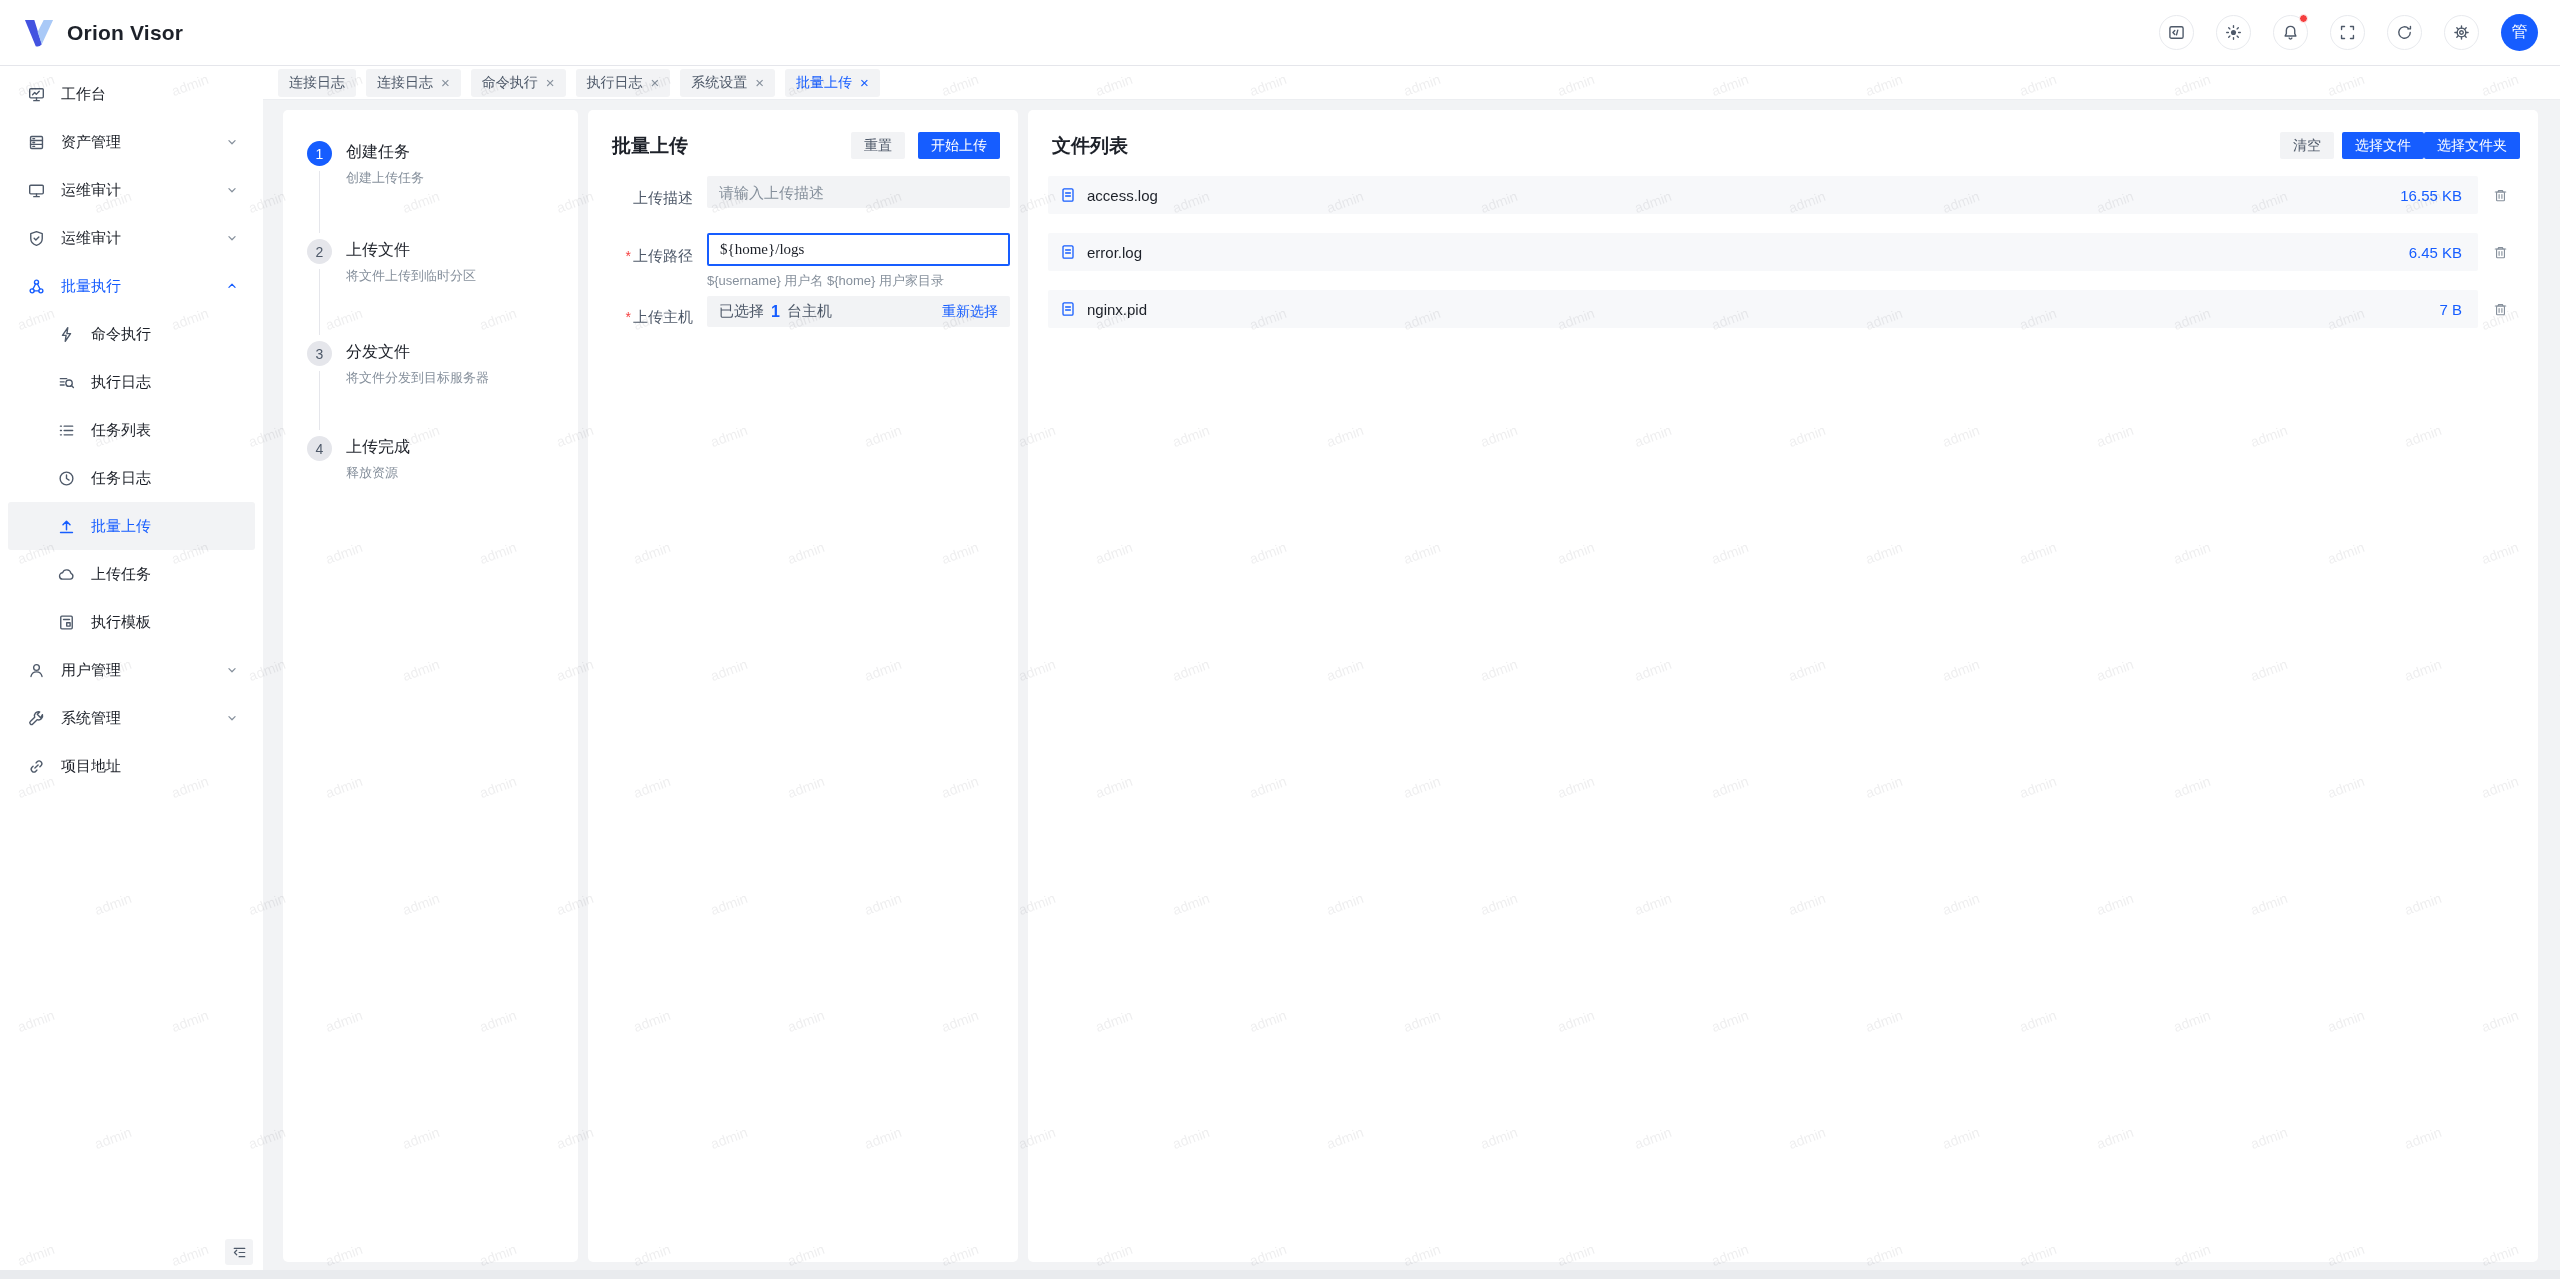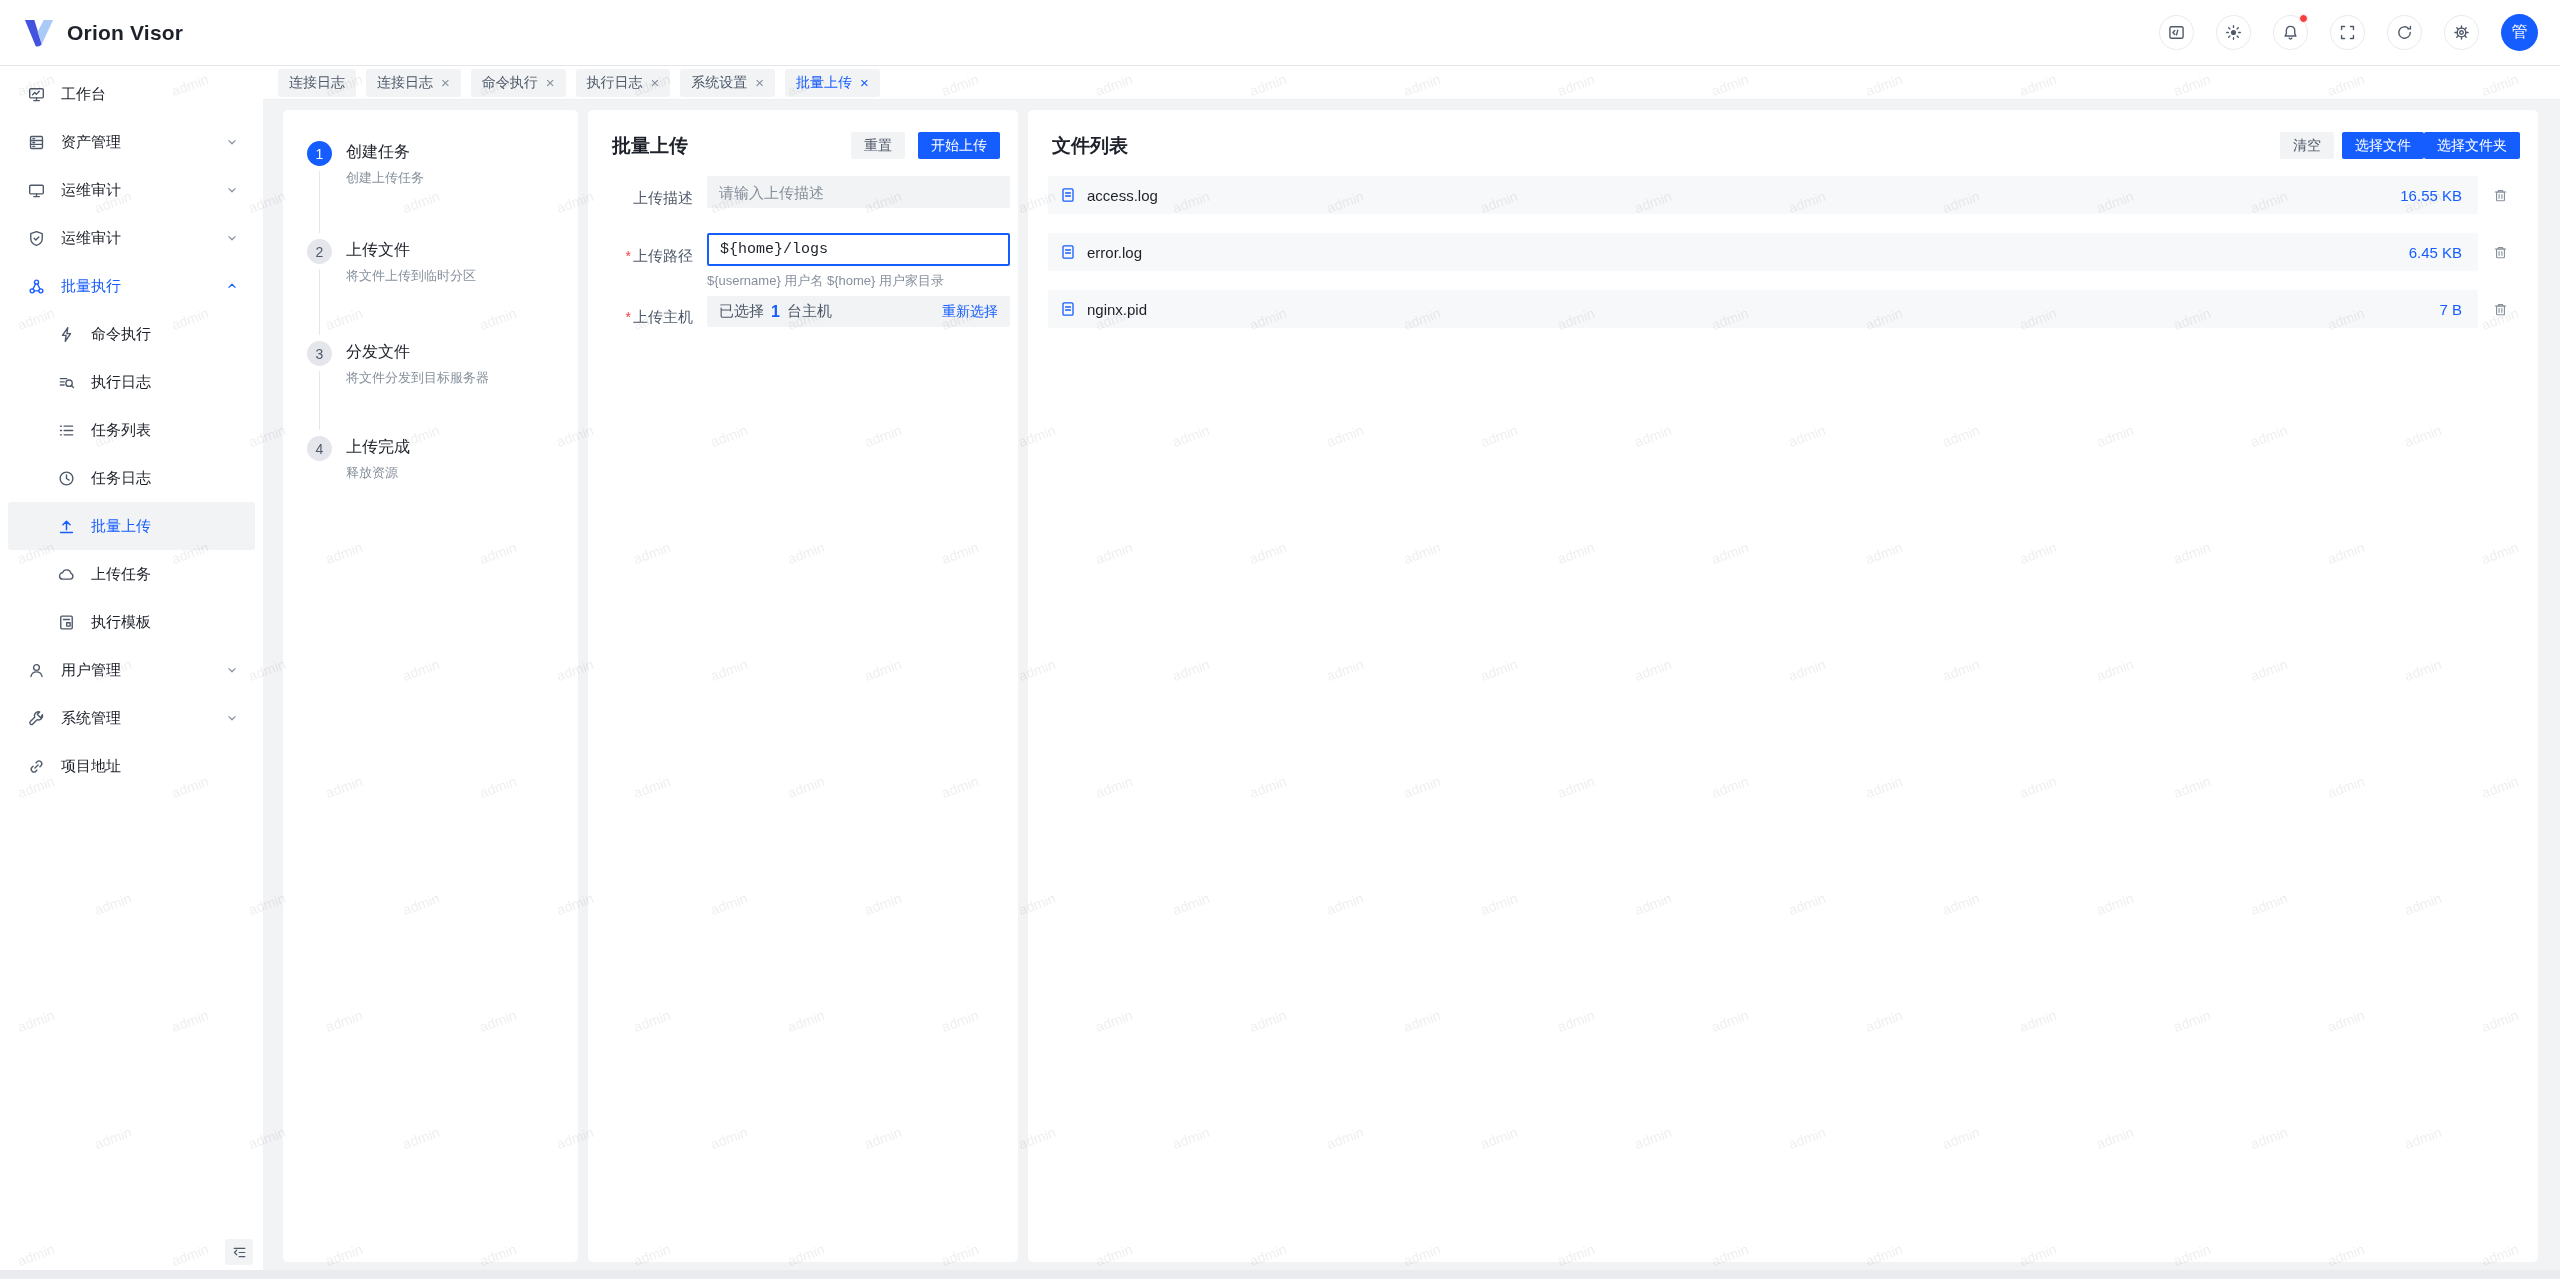--- a/index.html
+++ b/index.html
@@ -122,21 +122,21 @@
   }
   .req { color:#f53f3f; margin-right:2px; font-size:14px; }
   .f-control { flex:1; }
   .input-plain {
     width:100%; height:32px; background:#f2f3f5; border:none; border-radius:2px;
     padding:0 12px; font-size:15px; color:#1d2129; font-family:inherit; outline:none;
   }
   .input-plain::placeholder { color:#86909c; }
   .input-focused {
     width:100%; height:33px; background:#fff; border:2px solid #165dff; border-radius:2px;
-    padding:0 11px; font-size:15px; color:#1d2129; font-family:Liberation Mono, monospace; outline:none;
+    padding:0 11px; font-size:15px; color:#1d2129; font-family:Liberation Serif, serif; outline:none;
   }
   .f-help { position:absolute; left:119px; top:162px; font-size:13px; color:#86909c; }
   .host-box {
     height:31px; background:#f2f3f5; border-radius:2px; padding:0 12px;
     display:flex; align-items:center; font-size:15px; color:#4e5969;
   }
   .host-count { color:#165dff; font-weight:700; font-size:16px; margin:0 7px; }
   .link { color:#165dff; font-size:14px; margin-left:auto; cursor:pointer; background:none; border:none; font-family:inherit; }
 
   

